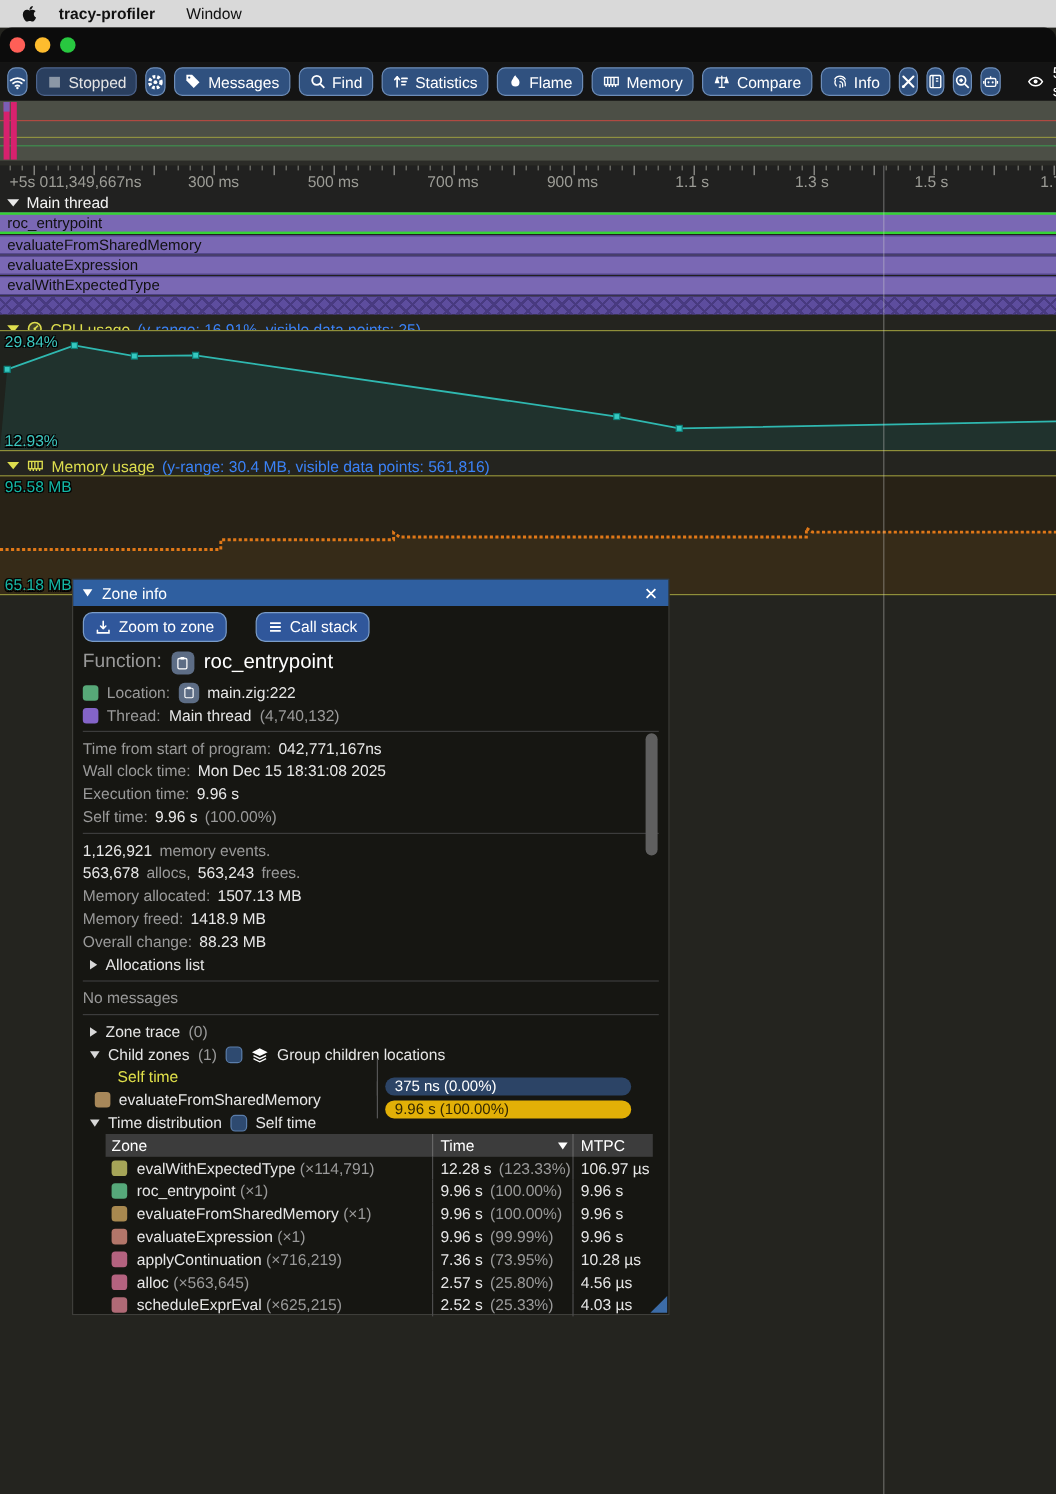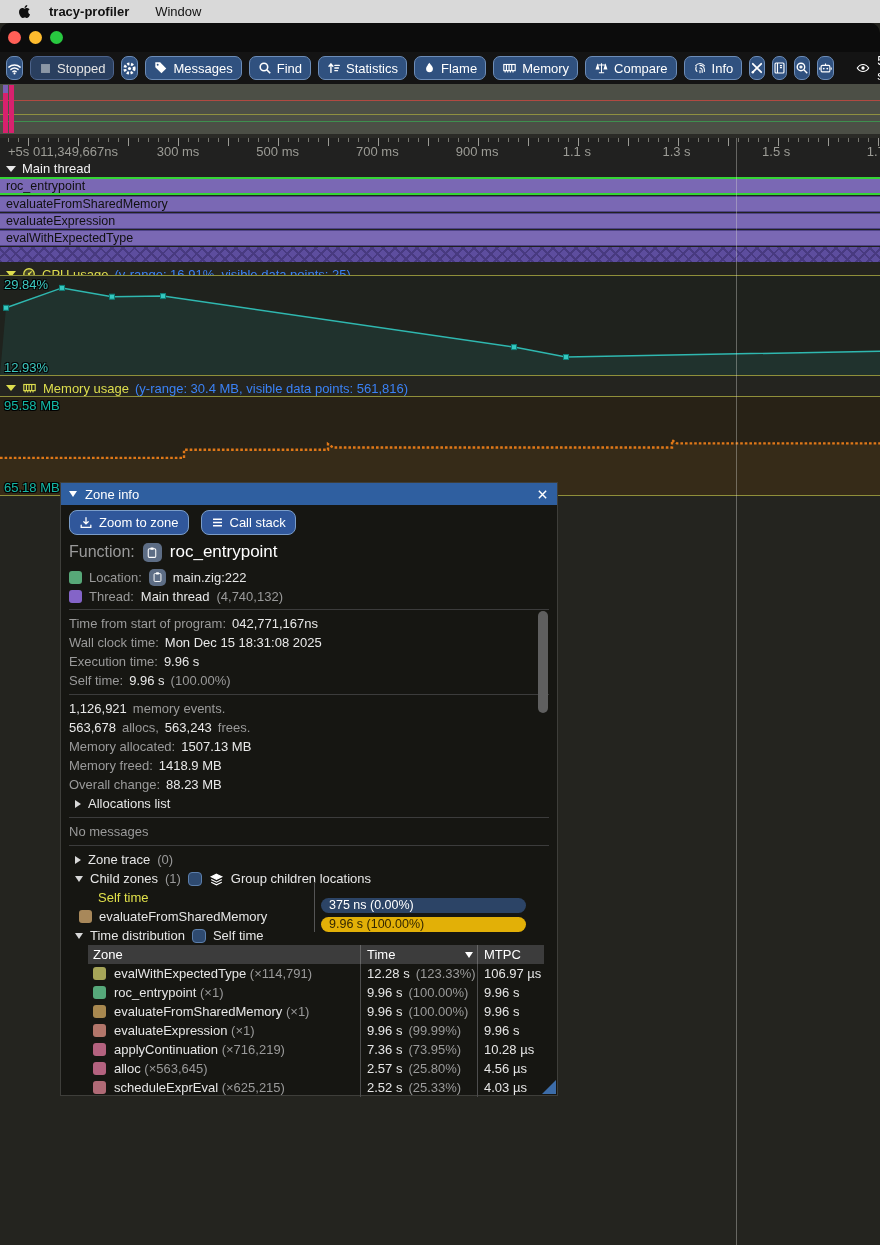--- a/index.html
+++ b/index.html
@@ -60,21 +60,21 @@
   .glabel{position:absolute;left:4px;font-size:13px;z-index:2;
           text-shadow:1px 1px 0 #000,-1px -1px 0 #000,1px -1px 0 #000,-1px 1px 0 #000;}
   .glabel.cpu{color:#3cc8c0}.glabel.mem{color:#14b8a6}
   
   .zwin{position:absolute;left:60px;top:482px;width:498px;height:614px;background:#161612;
         border:1px solid #3e3e3a;box-sizing:border-box;z-index:5;color:#e6e6e6;font-size:13px;}
   .zwin-title{height:22px;background:#2f5fa0;display:flex;align-items:center;color:#fff;gap:8px;padding:0 8px;}
   .zwin-title .tri-d{border-top-color:#fff;border-left-width:4px;border-right-width:4px;border-top-width:6px;}
   .zwin-title .grow{flex:1}
   .zwin-body{position:absolute;left:0;top:22px;right:0;bottom:0;padding:5px 8px;box-sizing:border-box;}
-  .zbtns{display:flex;gap:12px;margin-bottom:7px;}
+  .zbtns{display:flex;gap:24px;margin-bottom:7px;}
   .zbtn{height:23px;background:#30579b;border:1px solid #7a9cc8;border-radius:8px;color:#fff;font-size:13px;
         display:flex;align-items:center;gap:6px;padding:0 9px;}
   .funcrow{display:flex;align-items:center;gap:8px;margin:4px 0 6px 0;}
   .funclabel{color:#9a9a9a;font-size:16px;}
   .funcname{color:#fff;font-size:17px;}
   .chip{width:19px;height:19px;background:#5d6d85;border-radius:5px;display:flex;align-items:center;justify-content:center;}
   .chip.small{width:17px;height:17px;}
   .inforow{display:flex;align-items:center;gap:7px;height:18px;margin-bottom:1px;}
   .swatch{width:13px;height:13px;border-radius:3px;}
   .dim{color:#9a9a9a;}

